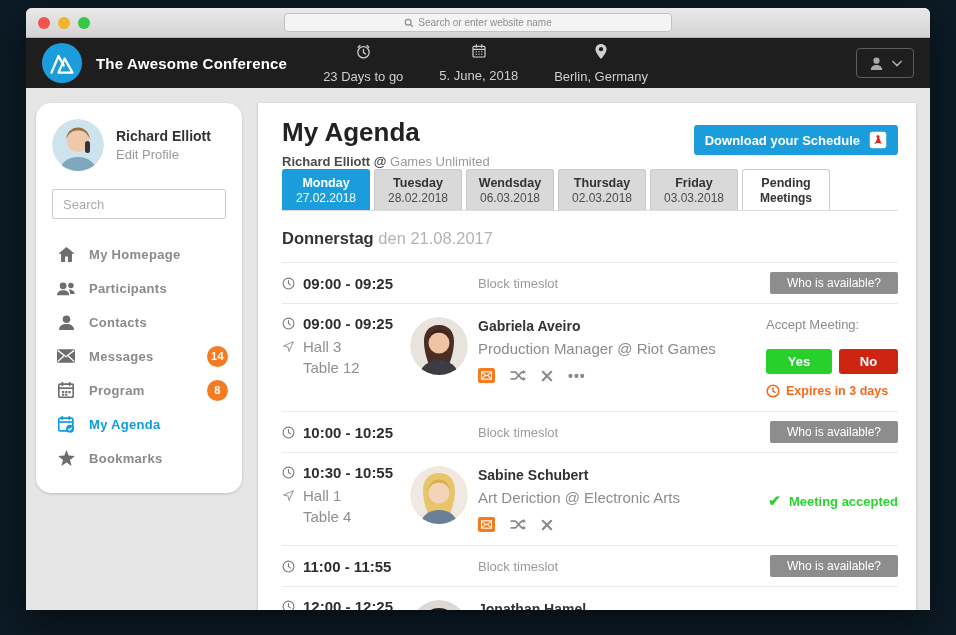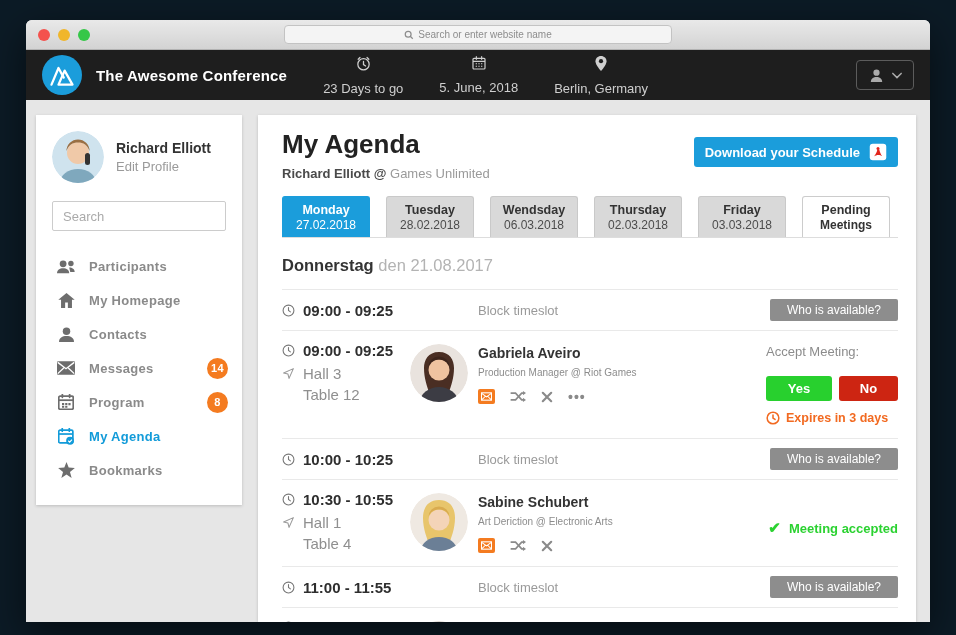--- a/index.html
+++ b/index.html
@@ -4,21 +4,21 @@
 <style>
   * { margin:0; padding:0; box-sizing:border-box; }
   html,body { width:956px; height:635px; }
   body {
     background:#0c1b26;
     font-family:"Liberation Sans", sans-serif;
     position:relative; overflow:hidden;
   }
   
   .window {
-    position:absolute; left:26px; top:20px; width:904px; height:602px;
+    position:absolute; left:26px; top:8px; width:904px; height:602px;
     border-radius:6px 6px 0 0; overflow:hidden;
     box-shadow:0 12px 40px rgba(0,0,0,.55);
     background:#e6e6e6;
   }
   .chrome {
     height:30px; background:linear-gradient(#e9e9e9,#d3d3d3);
     border-bottom:1px solid #b2b2b2; position:relative;
   }
   .lights { position:absolute; left:12px; top:9px; display:flex; gap:8px; }
   .light { width:12px; height:12px; border-radius:50%; }
@@ -47,21 +47,21 @@
   .hinfo svg { flex:0 0 auto; }
   .userbtn {
     margin-left:auto; width:58px; height:30px; border:1px solid #5c5c5c;
     border-radius:4px; display:flex; align-items:center; justify-content:center;
     gap:7px; color:#aaa; background:transparent; cursor:pointer;
   }
   
   .content { position:relative; height:522px; background:#e6e6e6; }
   .card { background:#fff; box-shadow:0 1px 3px rgba(0,0,0,.18); }
   
-  .sidebar { position:absolute; left:10px; top:15px; width:206px; padding-bottom:14px; }
+  .sidebar { position:absolute; left:10px; top:15px; width:206px; padding-bottom:14px;border-radius:15px; }
   .profile { display:flex; align-items:center; gap:12px; padding:16px 14px 12px 16px; }
   .avatar { border-radius:50%; overflow:hidden; flex:0 0 auto; }
   .pname { font-size:14px; font-weight:700; color:#333; }
   .pedit { font-size:13px; color:#9a9a9a; margin-top:3px; cursor:pointer; }
   .sidesearch {
     margin:6px 16px 10px 16px; height:30px; border:1px solid #ccc; border-radius:2px;
     display:flex; align-items:center; padding:0 8px 0 10px;
   }
   .sidesearch input {
     border:none; outline:none; flex:1; font-size:13px; color:#555;
@@ -91,21 +91,21 @@
   .msub { margin-top:6px; font-size:13px; }
   .msub .owner { color:#4a4a4a; font-weight:700; }
   .msub .company { color:#9a9a9a; }
   .dlbtn {
     margin-left:auto; margin-top:8px; height:30px; background:#1b9ddb; color:#fff;
     border:none; border-radius:3px; font-size:13px; font-weight:700;
     display:flex; align-items:center; gap:9px; padding:0 11px; cursor:pointer;
     font-family:"Liberation Sans", sans-serif;
   }
   
-  .tabs { display:flex; gap:16px; margin-top:15px; border-bottom:1px solid #ddd; }
+  .tabs { display:flex; gap:4px; margin-top:0; border-bottom:1px solid #ddd; }
   .tab {
     width:88px; height:41px; border-radius:3px 3px 0 0; text-align:center;
     padding-top:6px; cursor:pointer; background:#d9d9d9;
     border:1px solid #c9c9c9; border-bottom:none;
   }
   .tab .l1 { font-size:12.5px; font-weight:700; color:#333; }
   .tab .l2 { font-size:12px; color:#4c4c4c; margin-top:1px; }
   .tab.active { background:#1b9ddb; border-color:#1b9ddb; }
   .tab.active .l1, .tab.active .l2 { color:#fff; }
   .tab.white { background:#fff; border-color:#ccc; }
@@ -128,21 +128,21 @@
   .tline + .tline { margin-top:6px; }
   .tindent { margin:4px 0 0 21px; }
   .blocklabel { font-size:13px; color:#9a9a9a; grid-column:3; }
   .graybtn {
     grid-column:4; justify-self:end; background:#8d8d8d; color:#fff; border:none;
     border-radius:2px; font-size:12px; padding:4px 0; width:128px; cursor:pointer;
     font-family:"Liberation Sans", sans-serif;
   }
   .avcell { padding-top:2px; }
   .who .name { font-size:14px; font-weight:700; color:#333; padding-top:3px; }
-  .who .role { font-size:10px; color:#8c8c8c; margin-top:6px; }
+  .who .role { font-size:15px; color:#8c8c8c; margin-top:6px; }
   .actions { display:flex; align-items:center; gap:15px; margin-top:11px; }
   .act { cursor:pointer; display:flex; align-items:center; color:#8a8a8a; }
   .envbox {
     width:17px; height:15px; background:#f47b20; border-radius:2px;
     display:flex; align-items:center; justify-content:center;
   }
   .dots { font-size:14px; font-weight:700; color:#8a8a8a; letter-spacing:1px; line-height:8px; }
   .rightcell { justify-self:end; text-align:left; padding-top:2px; }
   .acc-label { font-size:13px; color:#8c8c8c; }
   .yn { display:flex; gap:7px; margin-top:17px; }
@@ -248,36 +248,36 @@
         <input type="text" placeholder="Search" style="">
         <svg width="15" height="15" viewBox="0 0 24 24">
           <circle cx="10" cy="10" r="6.5" fill="none" stroke="#555" stroke-width="2.2"></circle>
           <path d="M15 15l6 6" stroke="#555" stroke-width="2.4" stroke-linecap="round"></path>
         </svg>
       </div>
 
       <div class="menu">
         <div class="mitem">
           <span class="micon">
+            <svg width="17" height="15" viewBox="0 0 24 22">
+                <path d="M12 0 L24 10 H20 V22 H14 V14 H10 V22 H4 V10 H0 Z" fill="currentColor"></path>
+              </svg>
+          </span>
+          <span>My Homepage</span>
+        </div>
+        <div class="mitem">
+          <span class="micon">
             <svg width="19" height="15" viewBox="0 0 28 20">
                 <circle cx="9" cy="6" r="5" fill="currentColor"></circle>
                 <path d="M0 20c0-5 4-7.5 9-7.5s9 2.5 9 7.5z" fill="currentColor"></path>
                 <circle cx="20.5" cy="5.5" r="4" fill="currentColor"></circle>
                 <path d="M18 11.5c4.5 0 8 2.3 8 6.5h-6.5" fill="currentColor"></path>
               </svg>
           </span>
           <span>Participants</span>
-        </div>
-        <div class="mitem">
-          <span class="micon">
-            <svg width="17" height="15" viewBox="0 0 24 22">
-                <path d="M12 0 L24 10 H20 V22 H14 V14 H10 V22 H4 V10 H0 Z" fill="currentColor"></path>
-              </svg>
-          </span>
-          <span>My Homepage</span>
         </div>
         <div class="mitem">
           <span class="micon">
             <svg width="15" height="15" viewBox="0 0 20 20">
                 <circle cx="10" cy="5.5" r="5" fill="currentColor"></circle>
                 <path d="M0 20c0-5.5 4.5-8 10-8s10 2.5 10 8z" fill="currentColor"></path>
               </svg>
           </span>
           <span>Contacts</span>
         </div>

